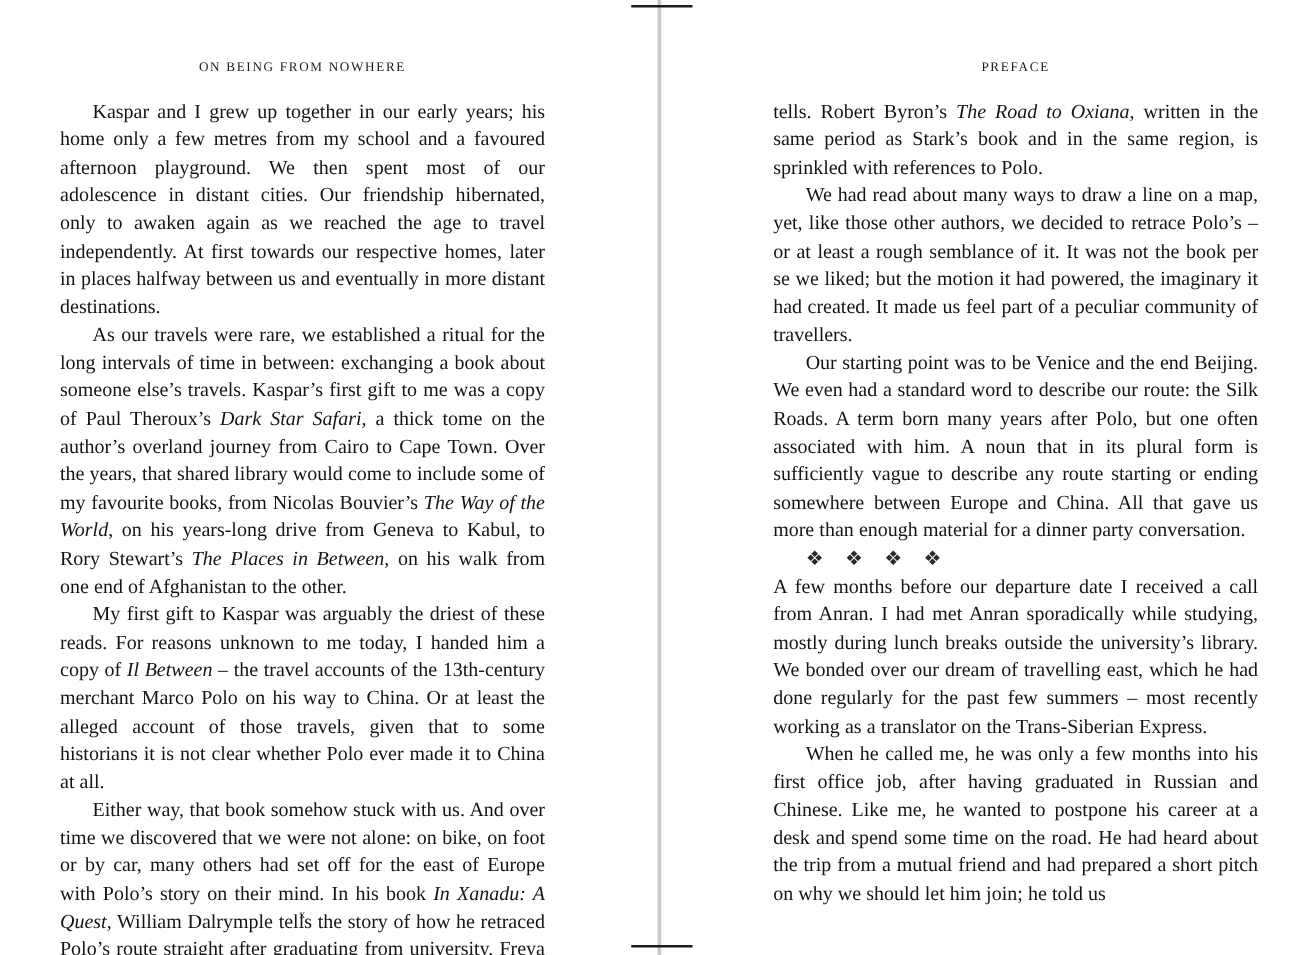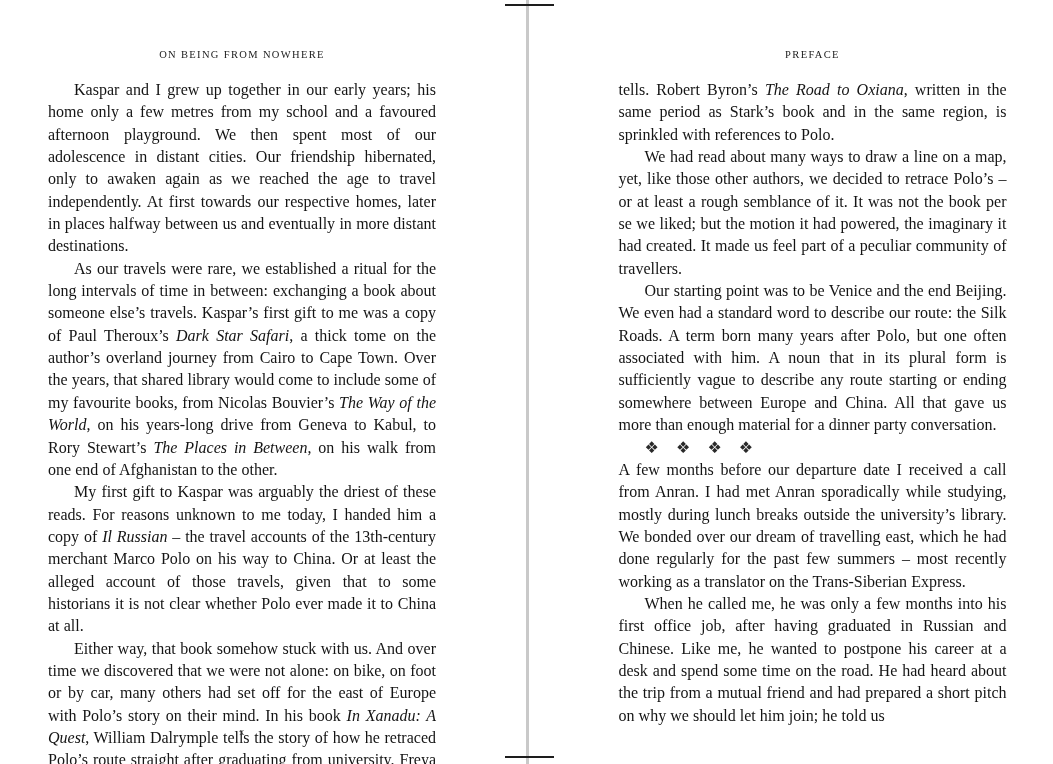--- a/index.html
+++ b/index.html
@@ -126,21 +126,21 @@
 
 <div class="spread">
 
   <div class="page page-left">
     <div class="page-inner">
       <div class="running-head">ON BEING FROM NOWHERE</div>
 
       <div class="textblock">
           <p>Kaspar and I grew up together in our early years; his home only a few metres from my school and a favoured afternoon playground. We then spent most of our adolescence in distant cities. Our friendship hibernated, only to awaken again as we reached the age to travel independently. At first towards our respective homes, later in places halfway between us and eventually in more distant destinations.</p>
           <p>As our travels were rare, we established a ritual for the long intervals of time in between: exchanging a book about someone else’s travels. Kaspar’s first gift to me was a copy of Paul Theroux’s <i>Dark Star Safari</i>, a thick tome on the author’s overland journey from Cairo to Cape Town. Over the years, that shared library would come to include some of my favourite books, from Nicolas Bouvier’s <i>The Way of the World</i>, on his years-long drive from Geneva to Kabul, to Rory Stewart’s <i>The Places in Between</i>, on his walk from one end of Afghanistan to the other.</p>
-          <p>My first gift to Kaspar was arguably the driest of these reads. For reasons unknown to me today, I handed him a copy of <i>Il Russian</i> – the travel accounts of the 13th-century merchant Marco Polo on his way to China. Or at least the alleged account of those travels, given that to some historians it is not clear whether Polo ever made it to China at all.</p>
+          <p>My first gift to Kaspar was arguably the driest of these reads. For reasons unknown to me today, I handed him a copy of <i>Il Between</i> – the travel accounts of the 13th-century merchant Marco Polo on his way to China. Or at least the alleged account of those travels, given that to some historians it is not clear whether Polo ever made it to China at all.</p>
           <p>Either way, that book somehow stuck with us. And over time we discovered that we were not alone: on bike, on foot or by car, many others had set off for the east of Europe with Polo’s story on their mind. In his book <i>In Xanadu: A Quest</i>, William Dalrymple tells the story of how he retraced Polo’s route straight after graduating from university. Freya Stark’s 1930s book on her adventures in modern Iran takes its title – <i>The Valley of the Assassins</i> – from a story Polo</p>
         </div>
 
       <div class="folio">x</div>
     </div>
   </div>
 
   <div class="page page-right">
     <div class="page-inner">
       <div class="running-head">PREFACE</div>

